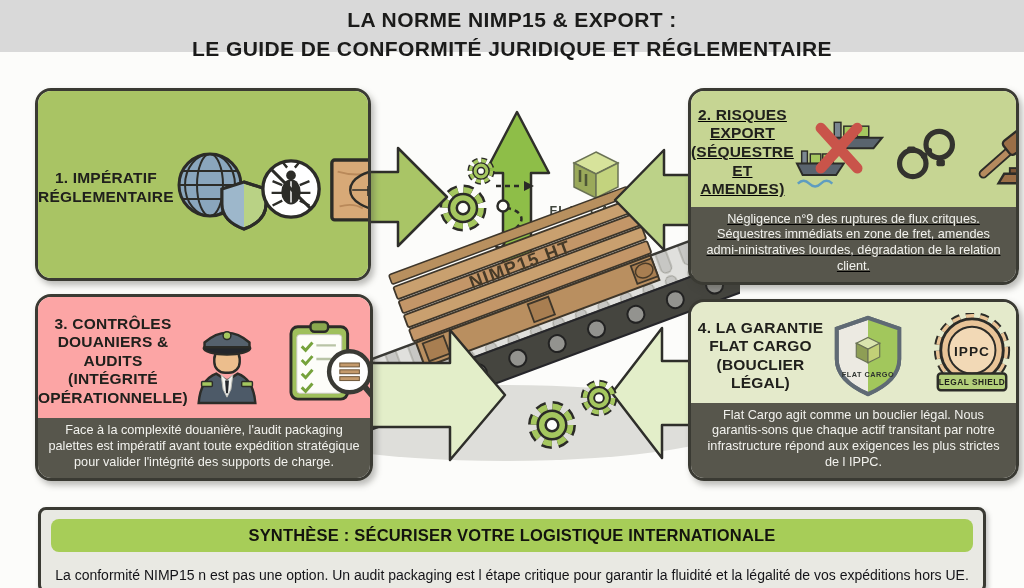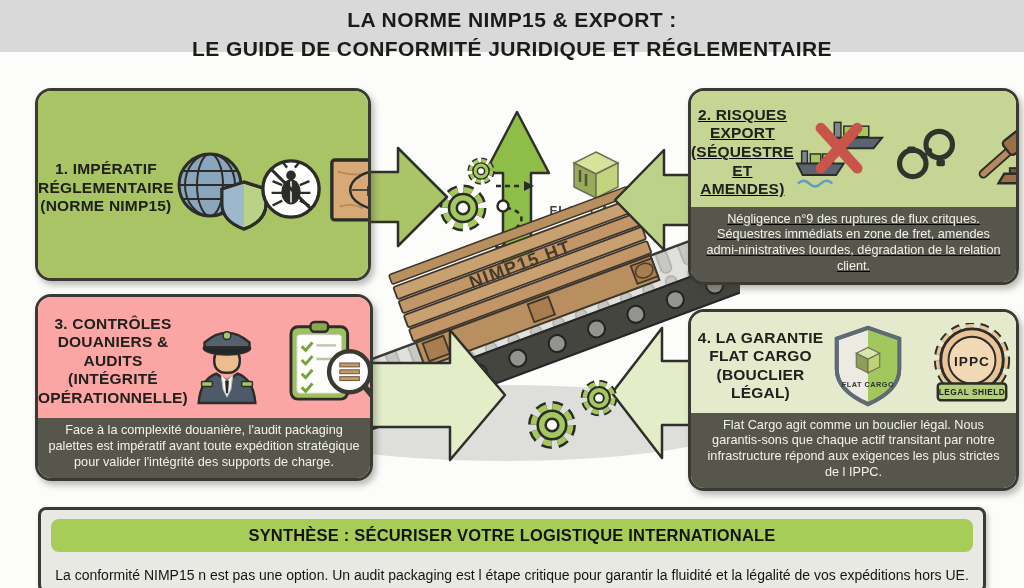--- a/index.html
+++ b/index.html
@@ -14,21 +14,21 @@
         display:flex;flex-direction:column;box-sizing:border-box;z-index:3;
         box-shadow:3px 4px 6px rgba(60,60,55,.35);}
   .qhead{flex:1;display:flex;flex-direction:row;align-items:center;padding-top:7px;}
   .qtitle{font-weight:bold;font-size:15.5px;line-height:1.2;color:#20201c;text-align:center;letter-spacing:.2px;}
   .icon-row{flex:1;display:flex;align-items:center;justify-content:center;margin-top:1px;}
   .qfoot{background:#57564c;color:#f2f2ee;font-size:12.7px;line-height:1.25;text-align:center;
          padding:5px 9px 7px;}
   .b1{left:35px;top:88px;width:336px;height:193px;}
   .b2{left:688px;top:88px;width:331px;height:197px;text-decoration:underline;}
   .b3{left:35px;top:294px;width:338px;height:187px;}
-  .b4{left:688px;top:309px;width:331px;height:182px;}
+  .b4{left:688px;top:299px;width:331px;height:182px;}
   .b1 .qhead{background:#a9c464;}
   .b2 .qhead{background:#c6d593;}
   .b3 .qhead{background:#fca5a5;}
   .b4 .qhead{background:#e4eacb;}
   .center-svg{position:absolute;left:300px;top:78px;width:440px;height:410px;z-index:1;}
   
   .synth{position:absolute;left:38px;top:507px;width:948px;height:86px;background:#e9e9e3;
          border:3px solid #3a3a33;border-radius:8px;box-sizing:border-box;padding:9px 10px 0;
          box-shadow:2px 3px 5px rgba(60,60,55,.3);z-index:3;}
   .synth-bar{background:#a7cd58;border-radius:8px;height:33px;display:flex;align-items:center;
@@ -124,21 +124,20 @@
     <g>
       <use href="#gear" transform="translate(299,320) scale(0.78)"></use>
       <use href="#gear" transform="translate(252,347) scale(1.02)"></use>
     </g>
   </svg>
 
   <div class="qbox b1">
     <div class="qhead">
       <div class="qtitle">
         <span style="display:block">1. IMPÉRATIF RÉGLEMENTAIRE</span>
-        <span style="display:block">(NORME NIMP15)</span>
       </div>
       <div class="icon-row">
         <svg width="100" height="88" viewBox="0 0 100 88" style="margin-right:-16px">
           <defs>
               <clipPath id="gclip">
                 <circle cx="36" cy="40" r="31"></circle>
               </clipPath>
             </defs>
           <circle cx="36" cy="40" r="31" fill="#8aa6bd" stroke="#2c2c28" stroke-width="3"></circle>
           <g clip-path="url(#gclip)" stroke="#2c2c28" stroke-width="2" fill="none">

